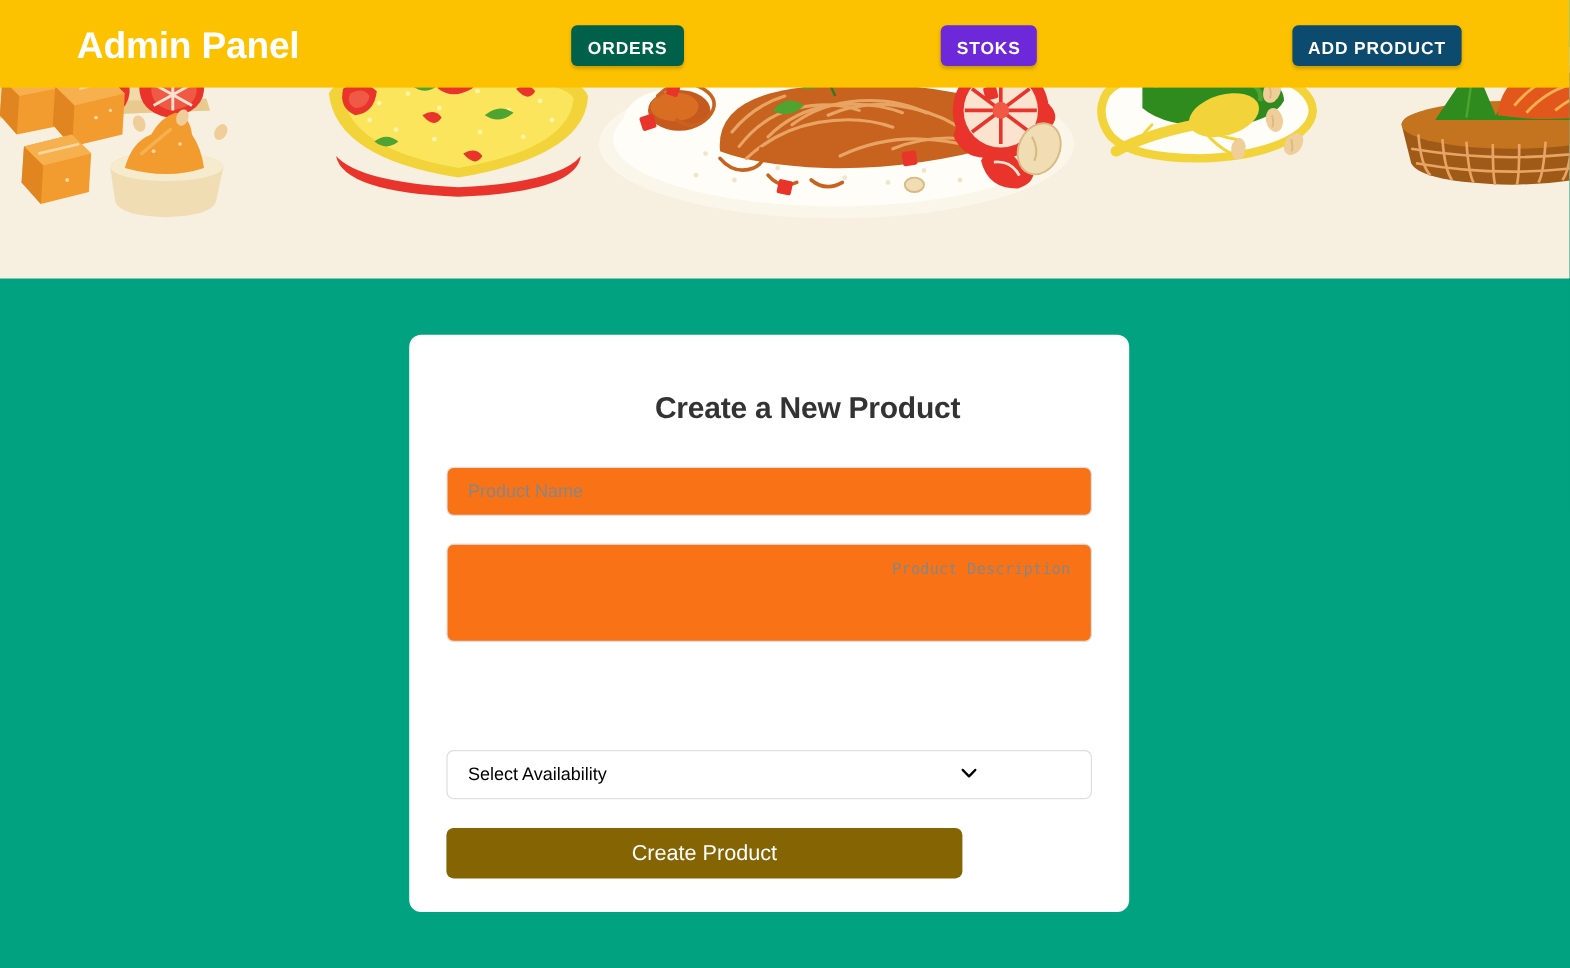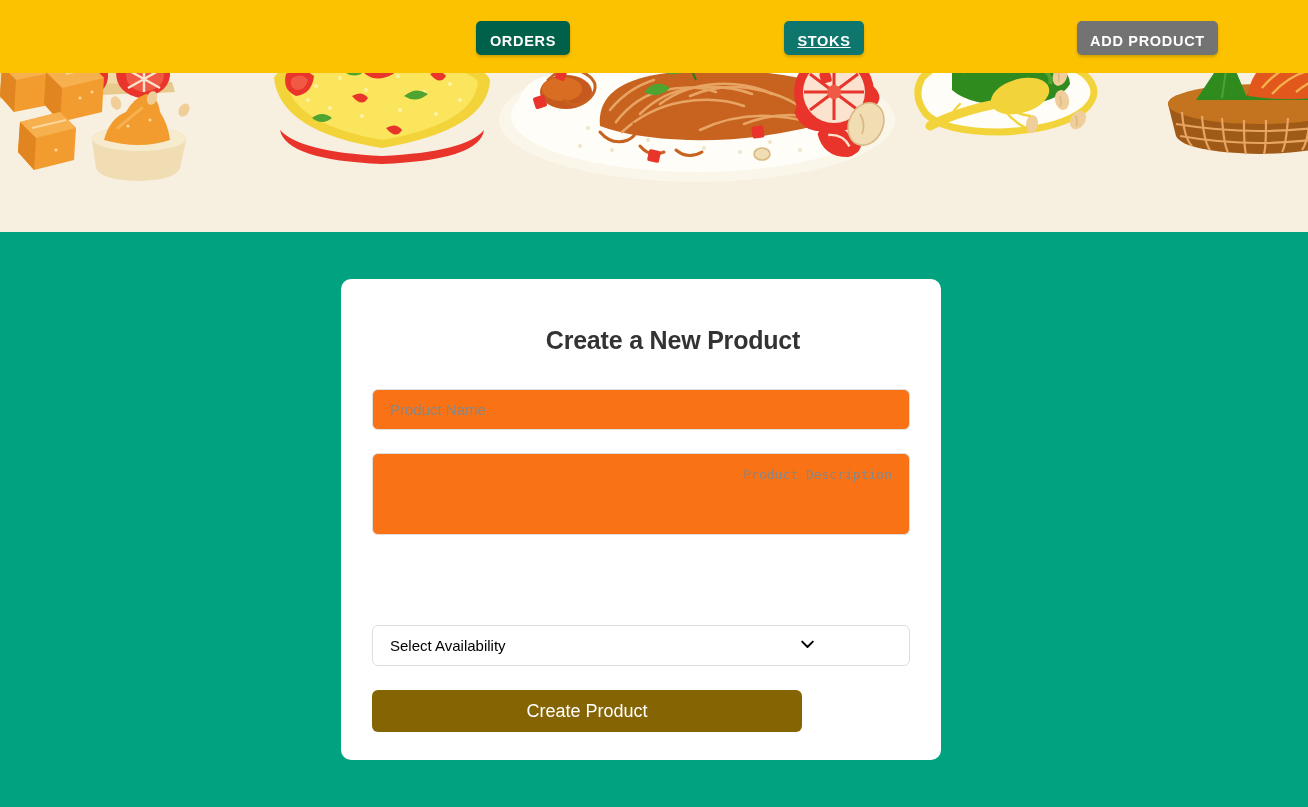--- a/index.html
+++ b/index.html
@@ -56,27 +56,26 @@
     text-align: center;
   }
   .nav-orders {
     left: 476px; top: 21px;
     width: 94px; height: 34px;
     background: #00614A;
   }
   .nav-stoks {
     left: 784px; top: 21px;
     width: 80px; height: 34px;
-    background: #0f766e;
-    text-decoration: underline;
+    background: #6d28d9;
   }
   .nav-add {
     left: 1077px; top: 21px;
     width: 141px; height: 34px;
-    background: #737373;
+    background: #0c4a6e;
   }
 
   
   .hero {
     position: absolute;
     top: 0; left: 0;
     width: 1308px;
     height: 232px;
     background: #F7EFE0;
     overflow: hidden;
@@ -468,20 +467,21 @@
 
           <ellipse cx="1268" cy="58" rx="20" ry="14" fill="#FFFDF7"></ellipse>
           <ellipse cx="1266" cy="56" rx="8" ry="6" fill="#F2D43A"></ellipse>
           <ellipse cx="1306" cy="50" rx="16" ry="11" fill="#FFFDF7"></ellipse>
         </g>
       </g>
     </svg>
   </div>
 
   <div class="header">
+    <div class="brand">Admin Panel</div>
     <button class="nav-btn nav-orders">ORDERS</button>
     <button class="nav-btn nav-stoks">STOKS</button>
     <button class="nav-btn nav-add">ADD PRODUCT</button>
   </div>
 
   <div class="card">
     <div class="card-title">Create a New Product</div>
 
     <input id="f-name" class="field" type="text" placeholder="Product Name" style="">
 

